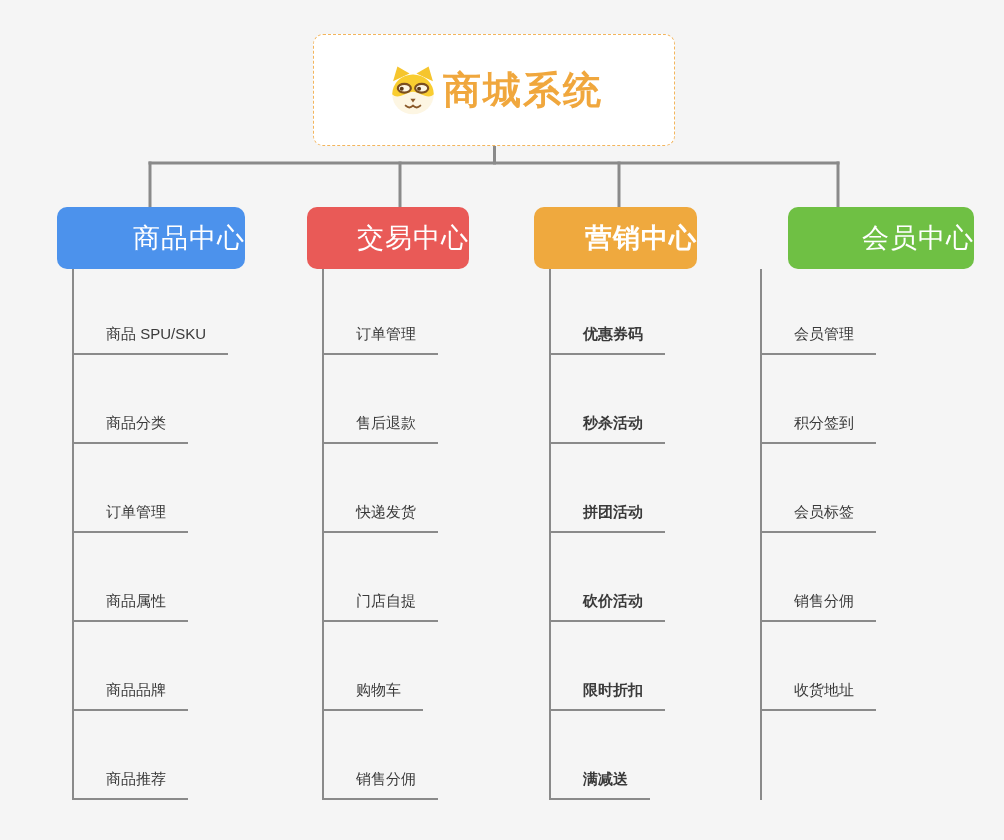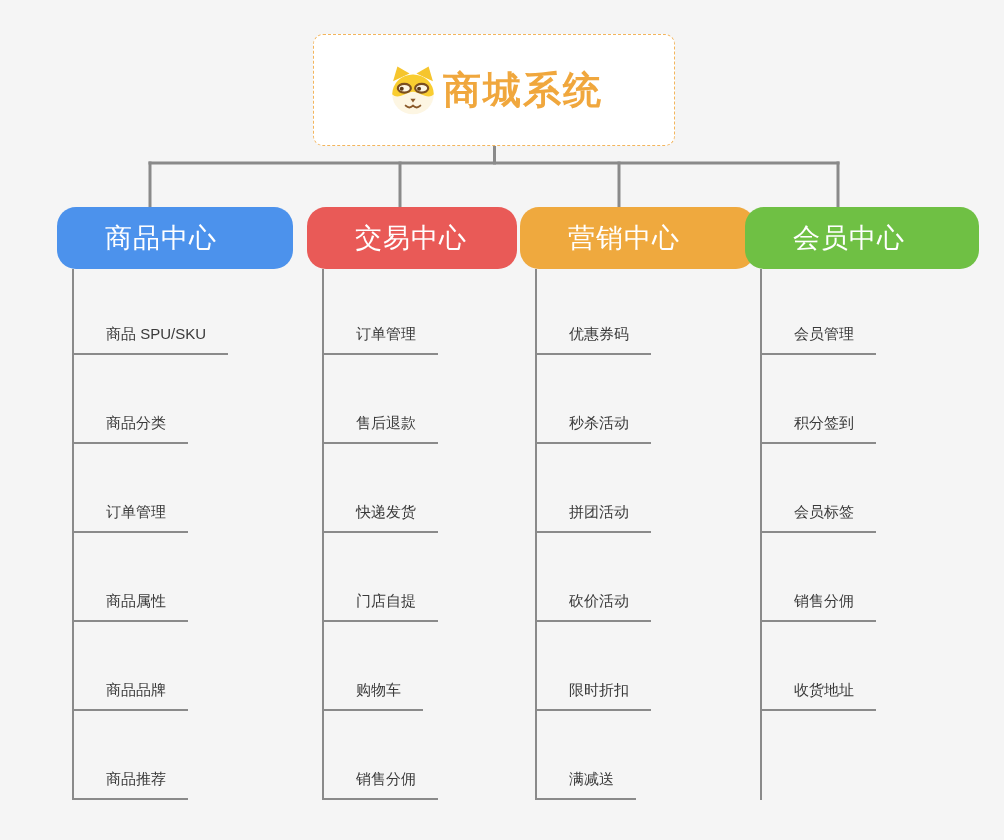--- a/index.html
+++ b/index.html
@@ -41,34 +41,33 @@
     font-size: 38px;
     font-weight: 600;
     letter-spacing: 2px;
     cursor: default;
   }
   .root-icon { display: inline-flex; }
   
   .branch { position: absolute; top: 207px; }
   .branch-0 { left: 57px;  width: 188px; }
   .branch-1 { left: 307px; width: 162px; }
-  .branch-2 { left: 520px; width: 187px; }
+  .branch-2 { left: 534px; width: 163px; font-weight: bold; }
   .branch-3 { left: 745px; width: 186px; }
   .branch-box {
     width: 100%;
     height: 62px;
-    border-radius: 19px;
+    border-radius: 10px;
     display: flex;
     align-items: center;
-    justify-content: flex-start;
+    justify-content: flex-end;
     color: #ffffff;
     font-size: 27px;
     letter-spacing: 1px;
     cursor: default;
-    padding-left: 48px;
   }
   .spine {
     position: absolute;
     left: 15px; top: 62px;
     width: 2px; height: 531px;
     background: #8a8a8a;
   }
   .items {
     position: absolute;
     left: 15px; top: 59px;
@@ -214,21 +213,21 @@
           <span class="item-label">限时折扣</span>
         </div>
 
         <div class="item">
           <span class="item-label">满减送</span>
         </div>
       </div>
   </div>
 
   <div class="branch branch-3">
-    <div class="branch-box" style="background: rgb(111, 192, 68);">
+    <div class="branch-box" style="background: rgb(111, 192, 68); margin-left: 43px;">
       <span>会员中心</span>
     </div>
     <div class="spine" style="background: rgb(138, 138, 138);"></div>
     <div class="items">
 
         <div class="item">
           <span class="item-label">会员管理</span>
         </div>
 
 

